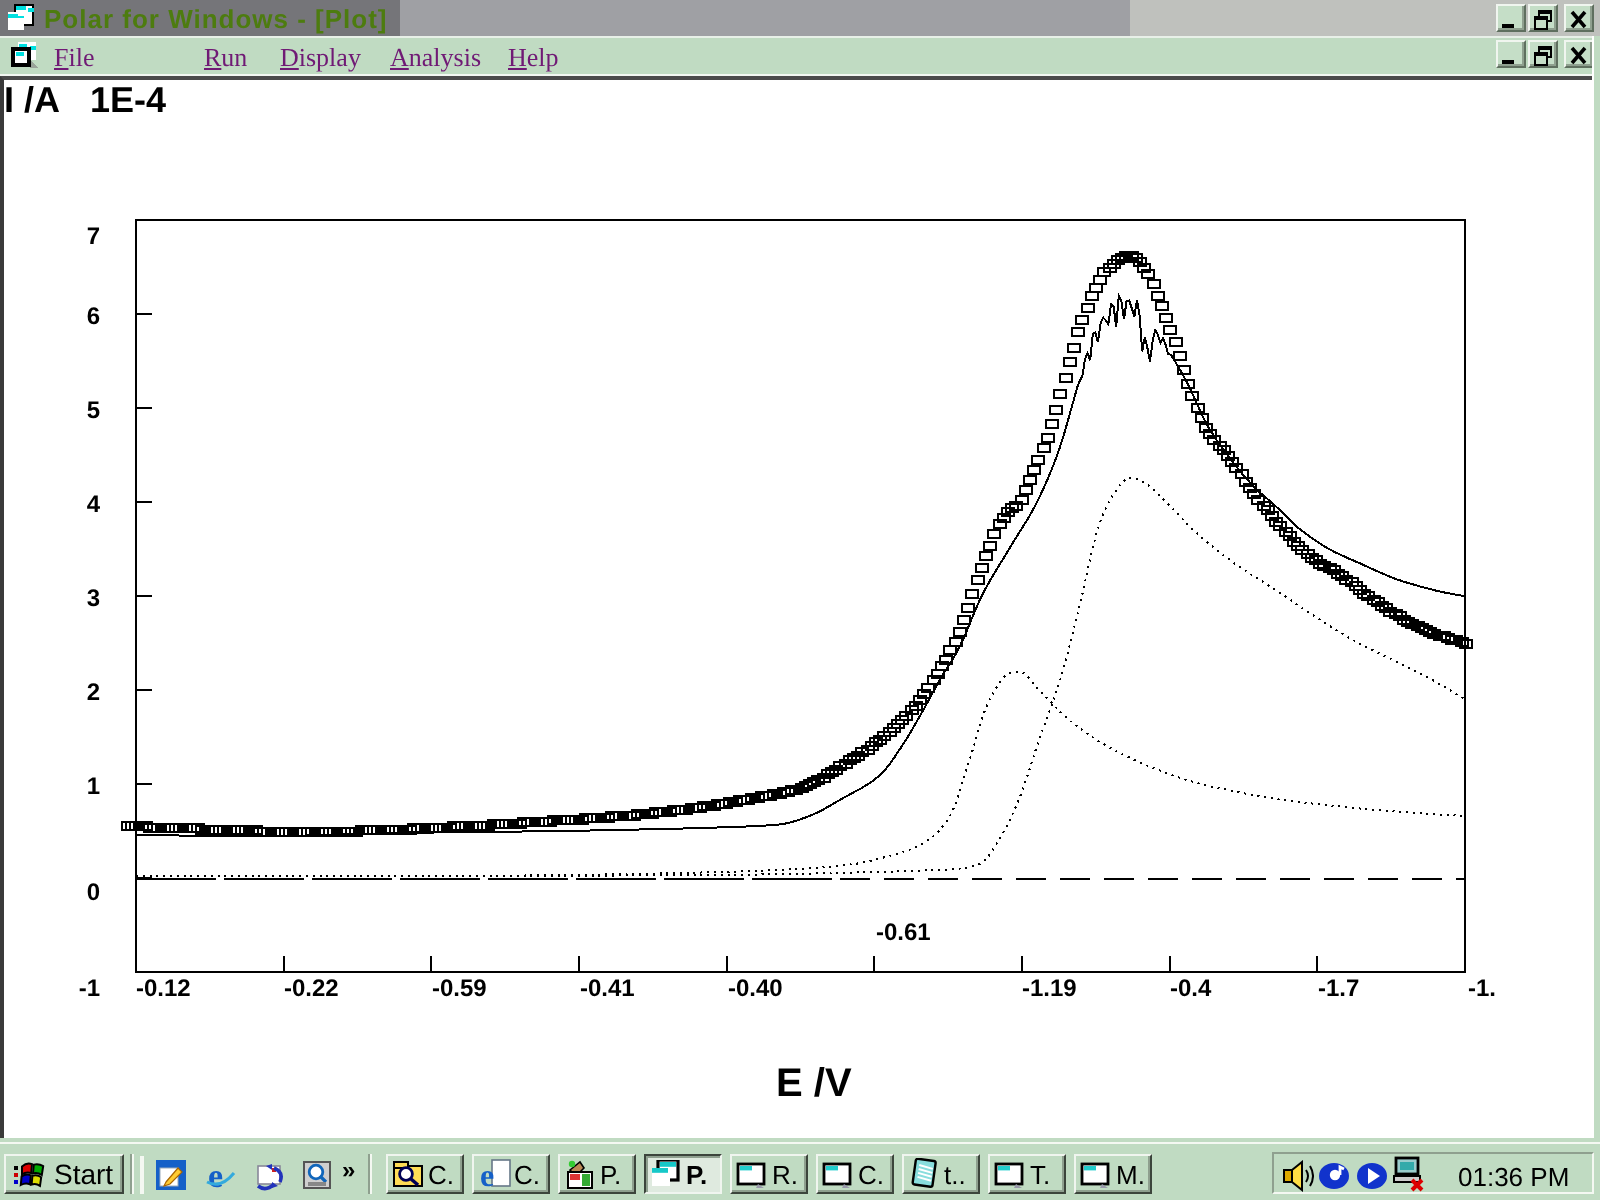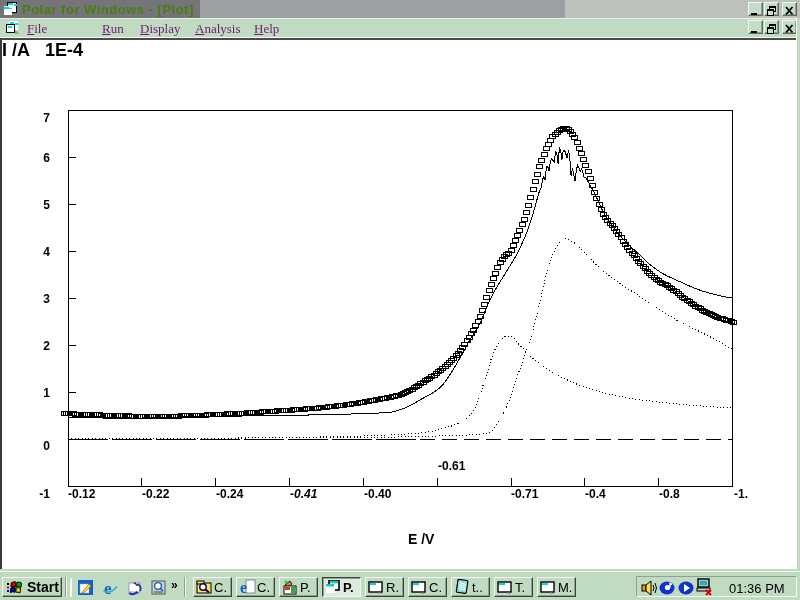--- a/index.html
+++ b/index.html
@@ -129,43 +129,43 @@
 <div class="abs axislabel" style="left:40px;top:151px;width:10px;text-align:right;">6</div>
 <div class="abs axislabel" style="left:40px;top:198px;width:10px;text-align:right;">5</div>
 <div class="abs axislabel" style="left:40px;top:245px;width:10px;text-align:right;">4</div>
 <div class="abs axislabel" style="left:40px;top:292px;width:10px;text-align:right;">3</div>
 <div class="abs axislabel" style="left:40px;top:339px;width:10px;text-align:right;">2</div>
 <div class="abs axislabel" style="left:40px;top:386px;width:10px;text-align:right;">1</div>
 <div class="abs axislabel" style="left:40px;top:439px;width:10px;text-align:right;">0</div>
 <div class="abs axislabel" style="left:33px;top:487px;width:17px;text-align:right;">-1</div>
 <div class="abs axislabel" style="left:68px;top:487px;">-0.12</div>
 <div class="abs axislabel" style="left:142px;top:487px;">-0.22</div>
-<div class="abs axislabel" style="left:216px;top:487px;">-0.24</div>
-<div class="abs axislabel" style="left:290px;top:487px;font-style:italic;">-0.41</div>
+<div class="abs axislabel" style="left:216px;top:487px;">-0.59</div>
+<div class="abs axislabel" style="left:290px;top:487px;">-0.41</div>
 <div class="abs axislabel" style="left:364px;top:487px;">-0.40</div>
 <div class="abs axislabel" style="left:438px;top:459px;">-0.61</div>
-<div class="abs axislabel" style="left:511px;top:487px;">-0.71</div>
+<div class="abs axislabel" style="left:511px;top:487px;">-1.19</div>
 <div class="abs axislabel" style="left:585px;top:487px;">-0.4</div>
-<div class="abs axislabel" style="left:659px;top:487px;">-0.8</div>
+<div class="abs axislabel" style="left:659px;top:487px;">-1.7</div>
 <div class="abs axislabel" style="left:734px;top:487px;">-1.</div>
-<div class="abs axislabel" style="left:408px;top:531px;font-size:14px;">E /V</div>
+<div class="abs axislabel" style="left:388px;top:531px;font-size:20px;">E /V</div>
 
 <div class="abs" id="taskbar">
 
 <div class="tbtn" style="left:2px;width:60px;">
 <svg class="abs" style="left:3px;top:2px;" width="19" height="16" viewBox="0 0 19 16">
 <rect x="1" y="3" width="2" height="2" fill="#000"></rect>
         <rect x="1" y="6.5" width="2" height="2" fill="#c00"></rect>
         <rect x="1" y="10" width="2" height="2" fill="#00c"></rect>
 <path d="M5 3.2Q7.5 1 10 2.1L9.6 6.6Q7.3 5.6 5 7.2Z" fill="#d00" stroke="#000" stroke-width="1"></path>
 <path d="M10.9 2.3Q13.5 1.7 15.6 3.1L14.9 7.5Q12.8 6.1 10.5 6.7Z" fill="#0a0" stroke="#000" stroke-width="1"></path>
 <path d="M4.8 8.2Q7.2 6.7 9.4 7.7L9 12.2Q6.9 11.1 4.4 12.5Z" fill="#00c" stroke="#000" stroke-width="1"></path>
 <path d="M10.2 7.9Q12.6 7.2 14.6 8.6L14 12.9Q12 11.6 9.8 12.3Z" fill="#dd0" stroke="#000" stroke-width="1"></path>
 </svg>
-<span style="position:absolute;left:24px;top:1px;font-weight:bold;font-size:14px;">Start</span>
+<span style="position:absolute;left:24px;top:1px;font-weight:normal;font-size:14px;">Start</span>
 </div>
 
 <div class="abs" style="left:65px;top:5px;width:2px;height:20px;border-left:1px solid #8fa08f;border-right:1px solid #f4f8f2;"></div>
 <div class="abs" style="left:70px;top:6px;width:2px;height:19px;background:#f4f8f2;"></div>
 
 <div class="abs" style="left:78px;top:8px;width:16px;height:16px;">
 <svg width="16" height="16">
         <rect x="0" y="0" width="15" height="15" fill="#1560c8"></rect>
         <rect x="2" y="4" width="9" height="9" fill="#fff" stroke="#9ab" stroke-width="0.5"></rect>
         <path d="M5 11l6-7 2 2-6 6-3 1z" fill="#fc3" stroke="#a60" stroke-width="0.6"></path>

